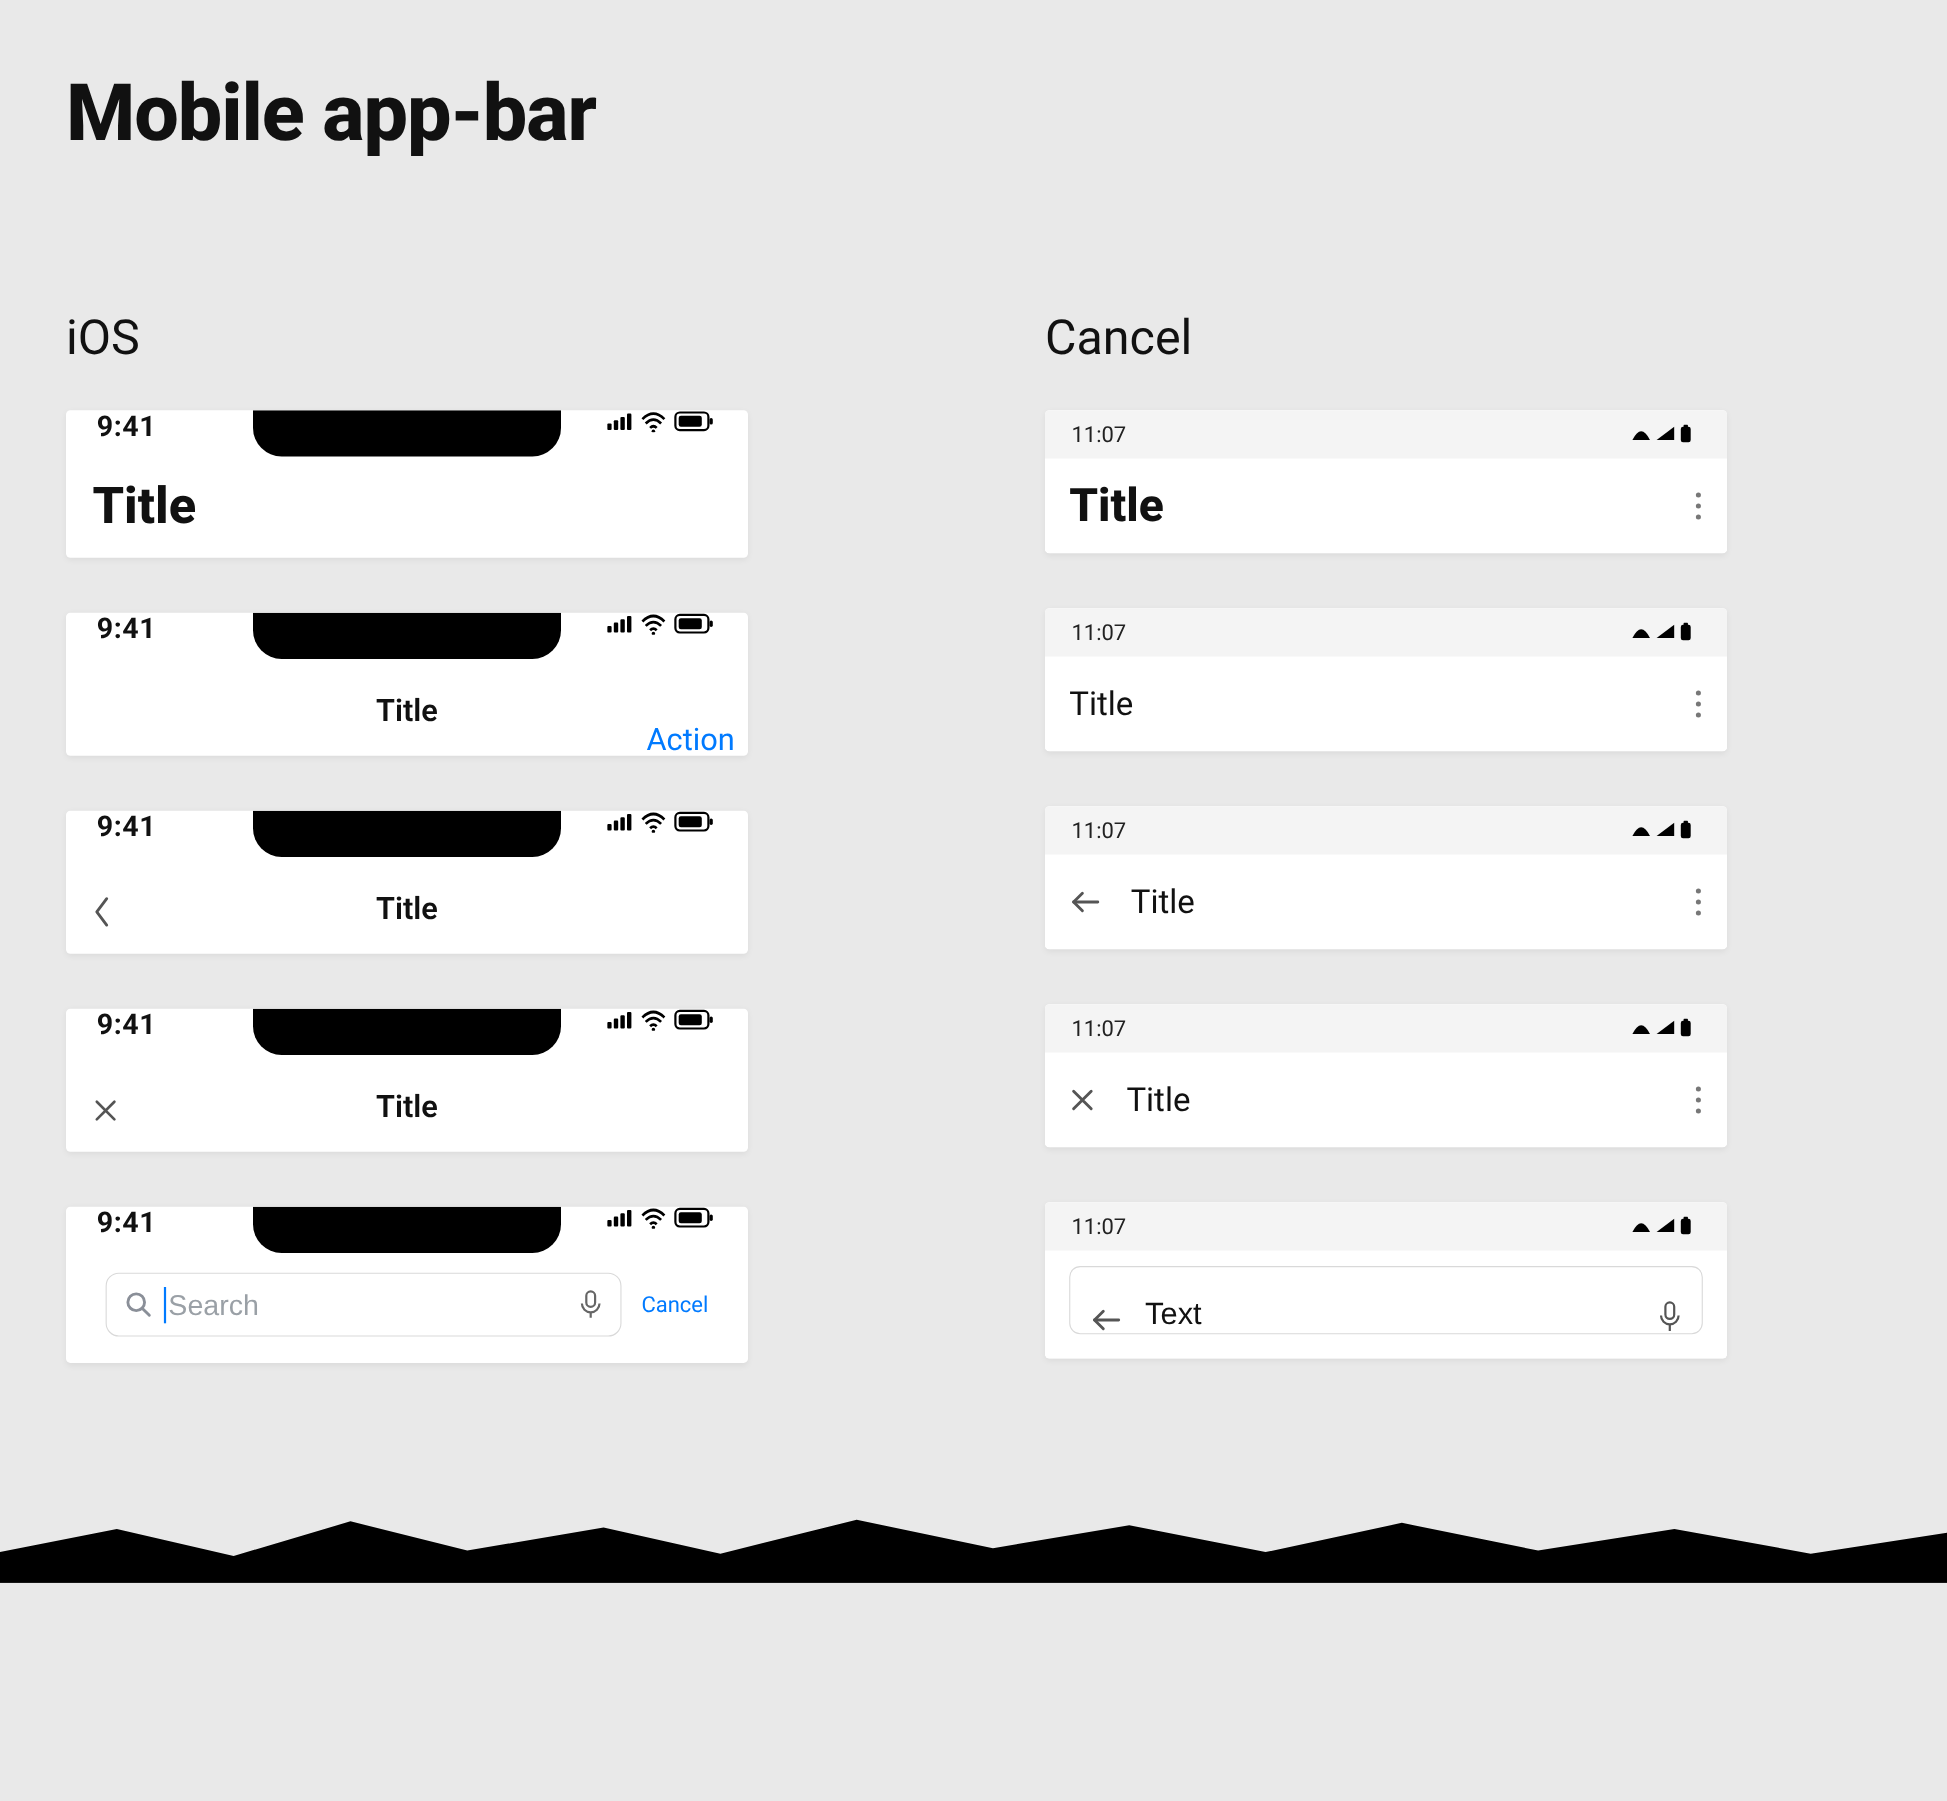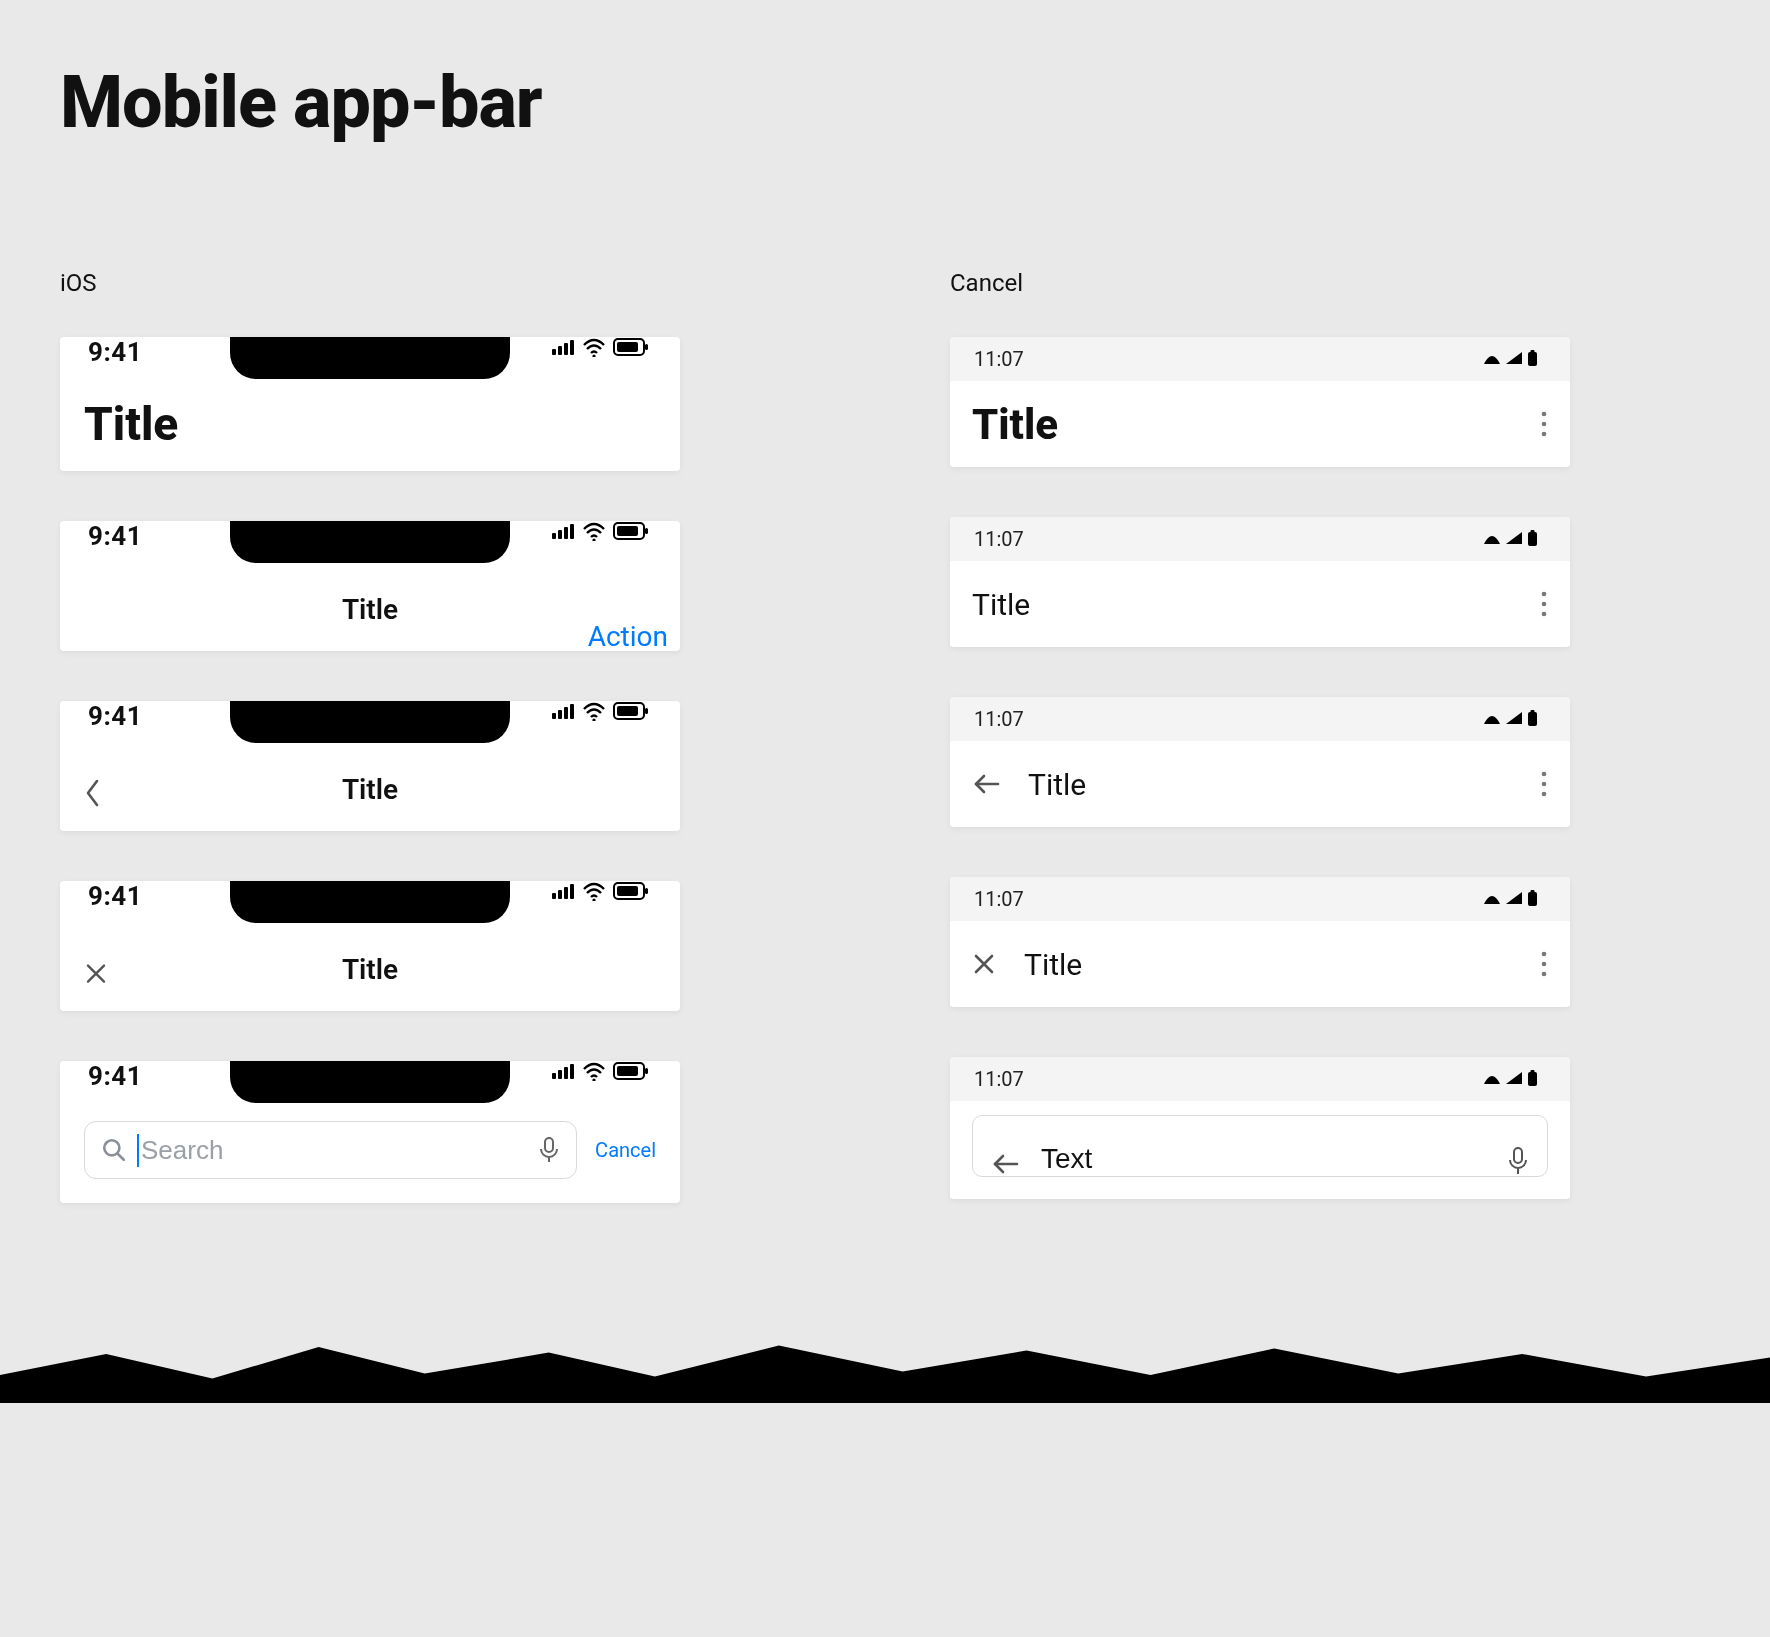--- a/index.html
+++ b/index.html
@@ -29,23 +29,23 @@
     font-weight: 800;
     letter-spacing: -1px;
     margin: 0 0 120px;
   }
   .columns {
     display: flex;
     gap: 270px;
   }
   .col { flex: 0 0 620px; }
   .col-label {
-    font-size: 24px;
+    font-size: 44px;
     font-weight: 400;
-    margin: 4px 0 40px;
+    margin: 16px 0 40px;
   }
   .stack { display: flex; flex-direction: column; gap: 50px; }
 
   
   .device {
     background: var(--card);
     box-shadow: 0 2px 6px rgba(0,0,0,.06);
     border-radius: 4px;
     overflow: hidden;
     width: 620px;
@@ -86,21 +86,21 @@
   .ios-left, .ios-right {
     position: absolute; top: 50%; transform: translateY(-60%);
     font-size: 28px;
   }
   .ios-left { left: 24px; }
   .ios-right { right: 12px; color: var(--ios-blue); margin-top: 24px; }
   .ios-left svg { display: block; }
 
   .ios-search-row {
     display: flex; align-items: center; gap: 18px;
-    padding: 0 24px 24px;
+    padding: 0 36px 24px;
   }
   .ios-search {
     flex: 1;
     display: flex; align-items: center; gap: 10px;
     border: 1px solid var(--border);
     border-radius: 12px;
     height: 58px;
     padding: 0 16px;
     background: #fff;
   }

